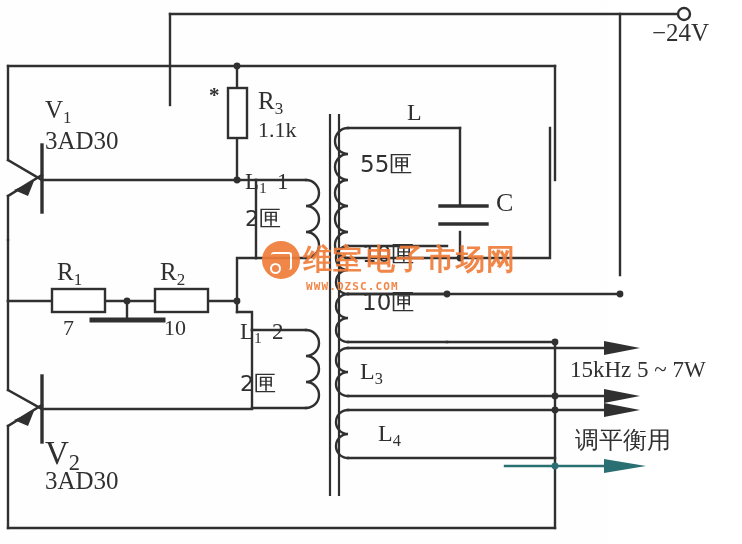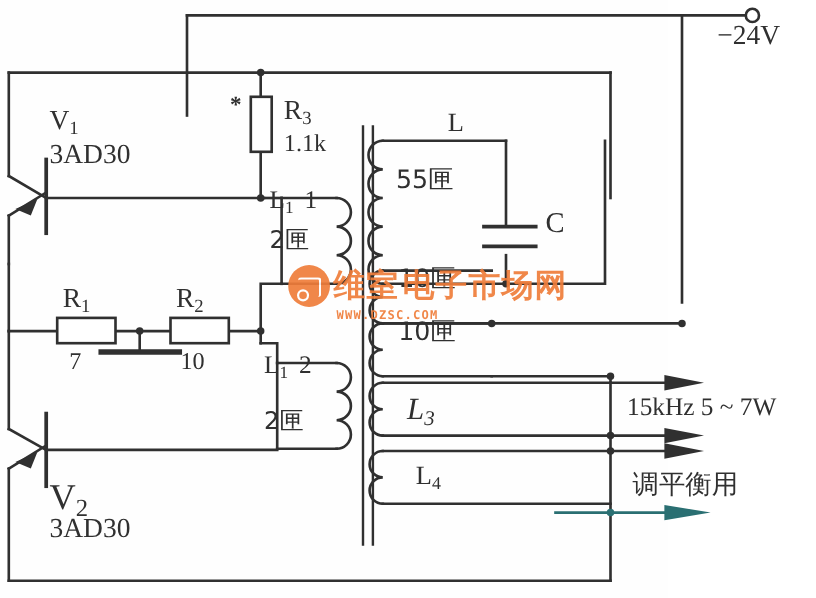--- a/index.html
+++ b/index.html
@@ -230,21 +230,21 @@
   <div class="lbl cjk" style="left:240px;top:373px;font-size:22px;">2匣</div>
 
   <div class="lbl" style="left:407px;top:100px;font-size:24px;">L</div>
   <div class="lbl cjk" style="left:360px;top:153px;font-size:23px;">55匣</div>
 
   <div class="lbl cjk" style="left:362px;top:243px;font-size:23px;">10匣</div>
   <div class="lbl cjk" style="left:362px;top:291px;font-size:23px;">10匣</div>
 
   <div class="lbl" style="left:496px;top:190px;font-size:26px;">C</div>
 
-  <div class="lbl" style="left:370px;top:359px;font-size:28px;font-style:italic;">
+  <div class="lbl" style="left:360px;top:359px;font-size:24px;">
     <span>L</span><span class="sub">3</span>
   </div>
 
   <div class="lbl" style="left:378px;top:421px;font-size:24px;">
     <span>L</span><span class="sub">4</span>
   </div>
 
   <div class="lbl" style="left:570px;top:358px;font-size:23px;">15kHz  5 ~ 7W</div>
   <div class="lbl cjk" style="left:575px;top:428px;font-size:24px;text-align:right;">调平衡用</div>
 

